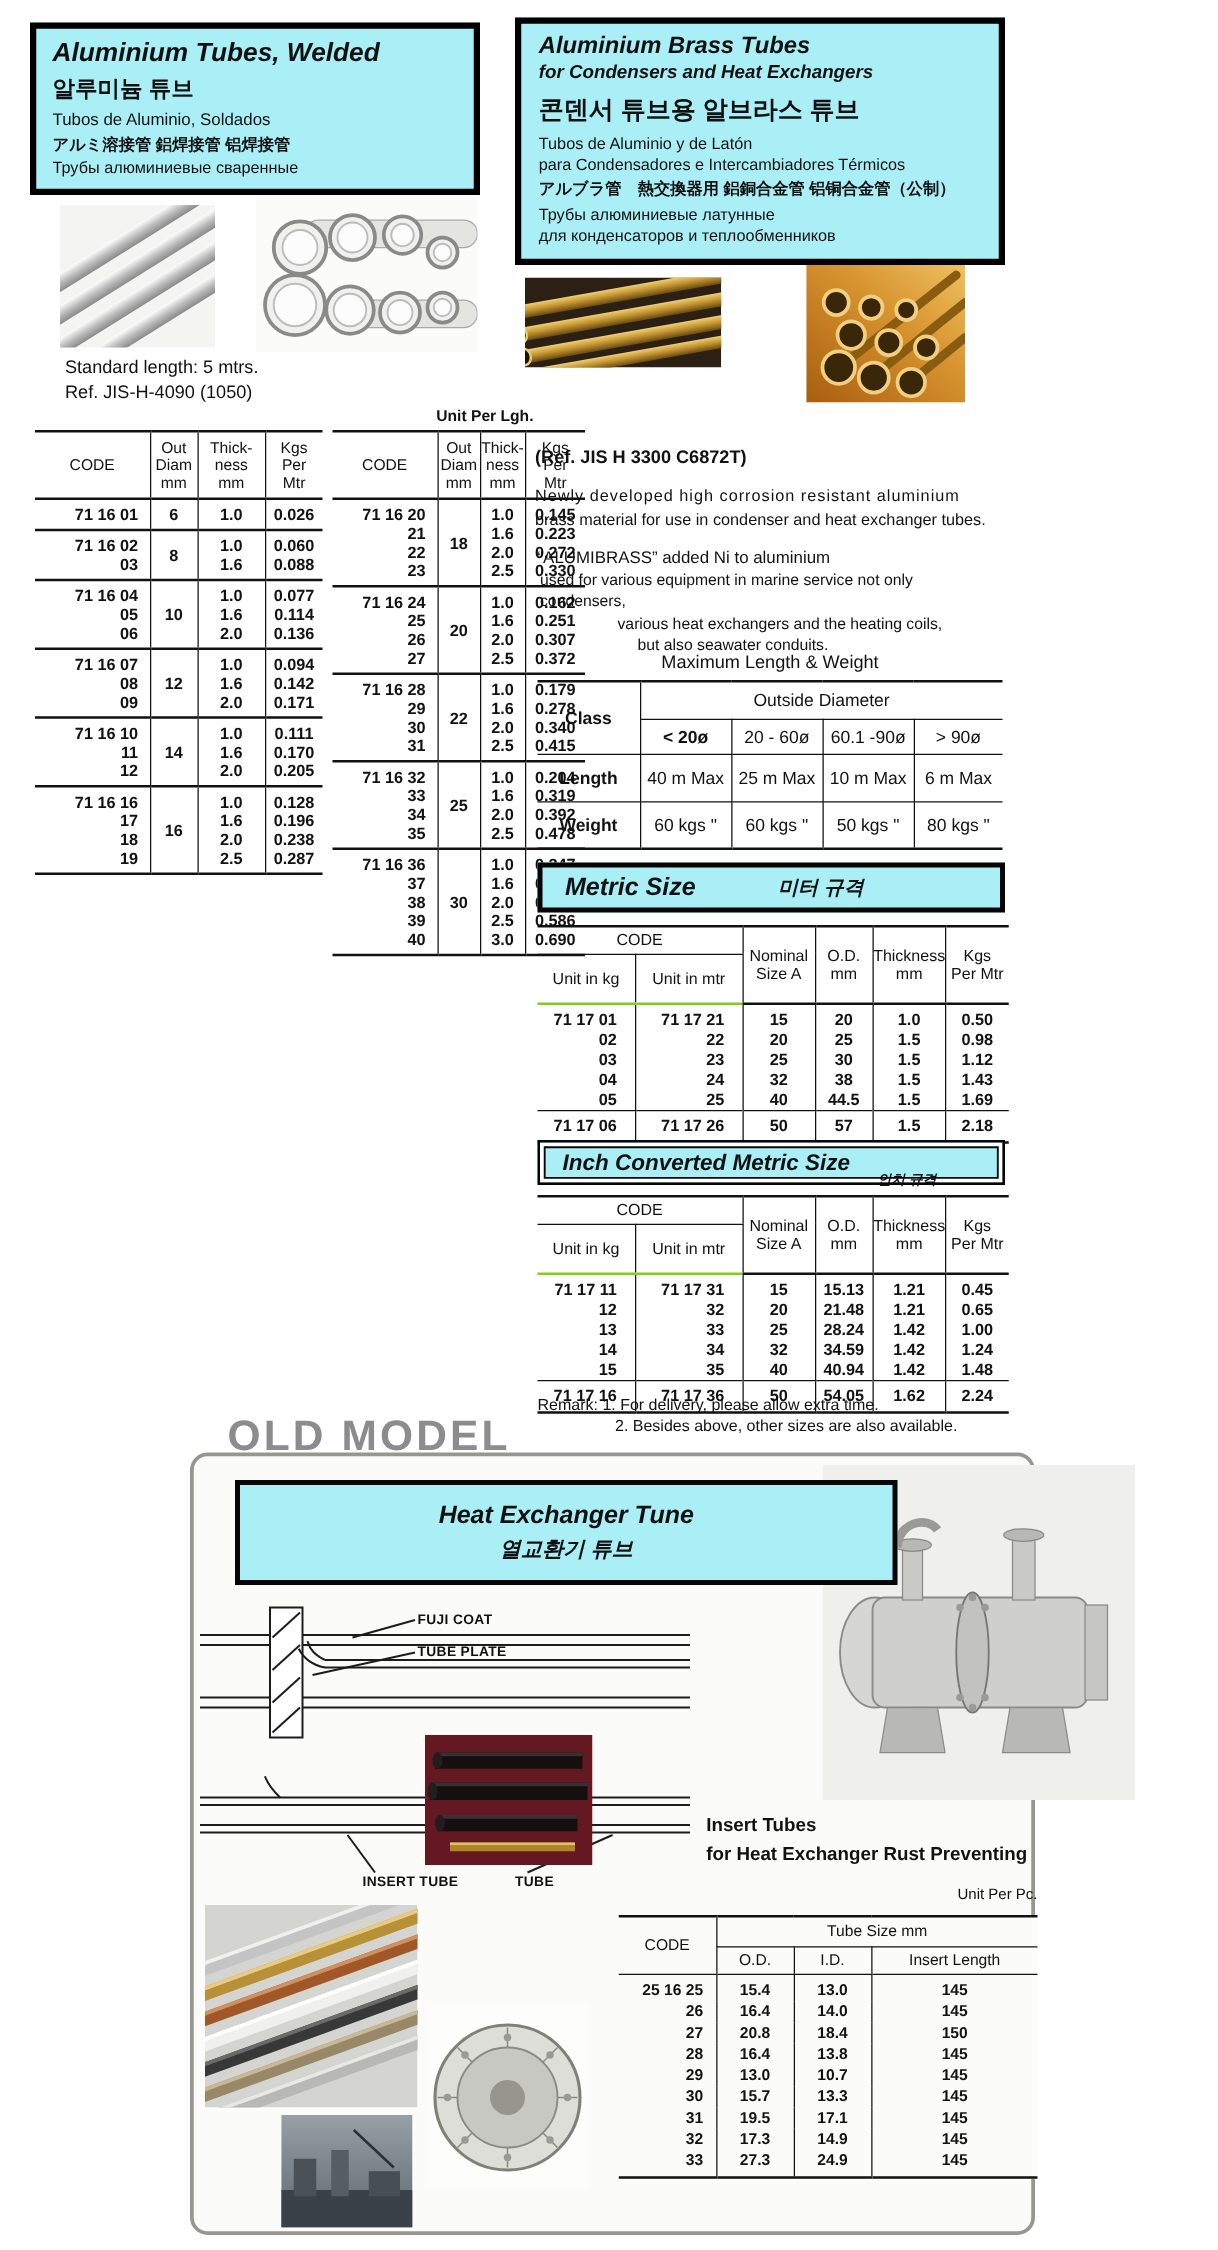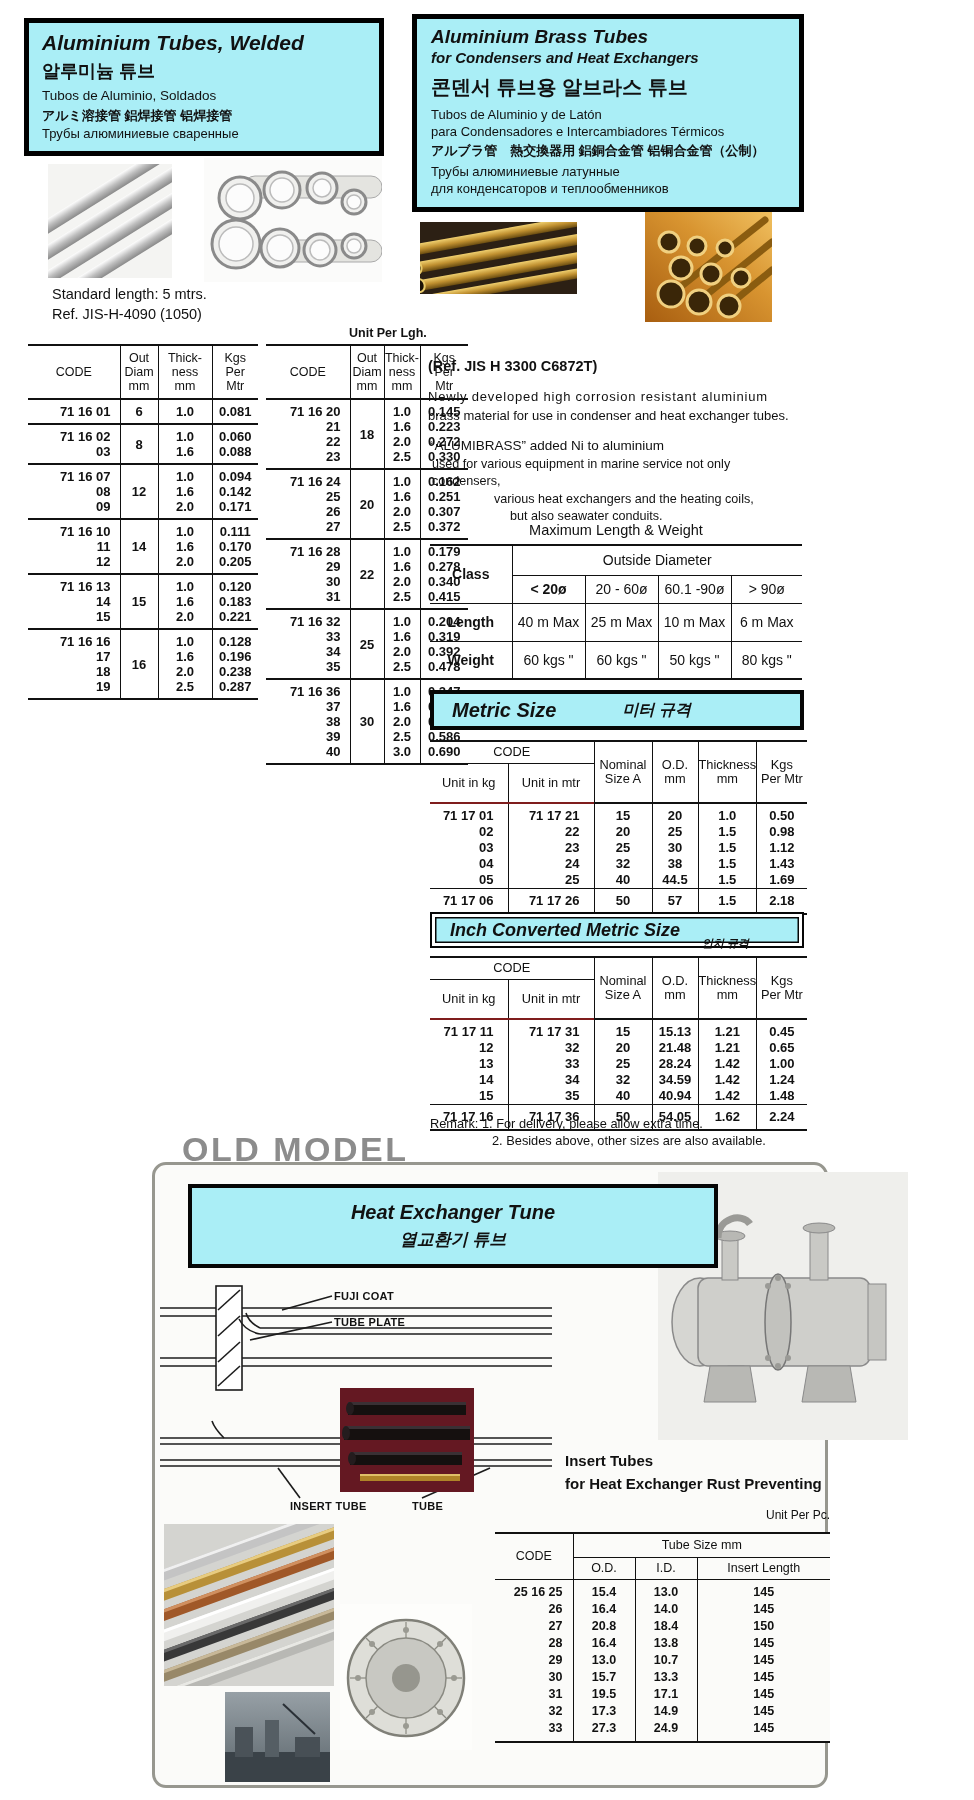--- a/index.html
+++ b/index.html
@@ -78,21 +78,21 @@
   #inch-banner .b-kr{font-size:11px;margin-top:27px;}
 
   
   .code-table{position:absolute;border-collapse:collapse;table-layout:fixed;}
   #metric-table{left:430px;top:740px;}
   #inch-table{left:430px;top:956px;}
   .code-table th{font-weight:400;font-size:12.8px;line-height:14px;text-align:center;vertical-align:middle;padding:2px 0;}
   .code-table th+th, .code-table td+td{border-left:1.3px solid #111;}
   .code-table tr:first-child th{border-top:2.2px solid #111;}
   .th-code{border-bottom:1.2px solid #111;height:22px;}
-  .th-unit{border-bottom:2px solid #7f1d1d;height:40px;}
+  .th-unit{border-bottom:2px solid #84cc16;height:40px;}
   .th-span{border-bottom:2px solid #111;}
   .code-table td{font-weight:700;font-size:13px;line-height:16px;padding:0;}
   .code-table tbody tr:first-child td{padding-top:4px;}
   .code-table .sep-row td{border-top:1.6px solid #111;padding:4px 0;}
   .code-table tbody tr:last-child td{border-bottom:2.2px solid #111;padding-bottom:4px;}
   .al-r{text-align:right;padding-right:14px !important;}
   .al-c{text-align:center;}
 
   
   #old-box{position:absolute;left:152px;top:1162px;width:676px;height:626px;border:3px solid var(--boxgray);border-radius:14px;background:#fbfbf9;}
@@ -270,36 +270,54 @@
     <tbody>
         <tr class="spec-group">
           <td class="col-code">
             <div class="code-line">71 16 01</div>
           </td>
           <td class="col-diam">6</td>
           <td class="col-thick">
             <div class="num-line">1.0</div>
           </td>
           <td class="col-kgs">
-            <div class="num-line">0.081</div>
+            <div class="num-line">0.026</div>
           </td>
         </tr>
         <tr class="spec-group">
           <td class="col-code">
             <div class="code-line">71 16 02</div>
             <div class="code-line">03</div>
           </td>
           <td class="col-diam">8</td>
           <td class="col-thick">
             <div class="num-line">1.0</div>
             <div class="num-line">1.6</div>
           </td>
           <td class="col-kgs">
             <div class="num-line">0.060</div>
             <div class="num-line">0.088</div>
+          </td>
+        </tr>
+        <tr class="spec-group">
+          <td class="col-code">
+            <div class="code-line">71 16 04</div>
+            <div class="code-line">05</div>
+            <div class="code-line">06</div>
+          </td>
+          <td class="col-diam">10</td>
+          <td class="col-thick">
+            <div class="num-line">1.0</div>
+            <div class="num-line">1.6</div>
+            <div class="num-line">2.0</div>
+          </td>
+          <td class="col-kgs">
+            <div class="num-line">0.077</div>
+            <div class="num-line">0.114</div>
+            <div class="num-line">0.136</div>
           </td>
         </tr>
         <tr class="spec-group">
           <td class="col-code">
             <div class="code-line">71 16 07</div>
             <div class="code-line">08</div>
             <div class="code-line">09</div>
           </td>
           <td class="col-diam">12</td>
           <td class="col-thick">
@@ -322,38 +340,20 @@
           <td class="col-diam">14</td>
           <td class="col-thick">
             <div class="num-line">1.0</div>
             <div class="num-line">1.6</div>
             <div class="num-line">2.0</div>
           </td>
           <td class="col-kgs">
             <div class="num-line">0.111</div>
             <div class="num-line">0.170</div>
             <div class="num-line">0.205</div>
-          </td>
-        </tr>
-        <tr class="spec-group">
-          <td class="col-code">
-            <div class="code-line">71 16 13</div>
-            <div class="code-line">14</div>
-            <div class="code-line">15</div>
-          </td>
-          <td class="col-diam">15</td>
-          <td class="col-thick">
-            <div class="num-line">1.0</div>
-            <div class="num-line">1.6</div>
-            <div class="num-line">2.0</div>
-          </td>
-          <td class="col-kgs">
-            <div class="num-line">0.120</div>
-            <div class="num-line">0.183</div>
-            <div class="num-line">0.221</div>
           </td>
         </tr>
         <tr class="spec-group">
           <td class="col-code">
             <div class="code-line">71 16 16</div>
             <div class="code-line">17</div>
             <div class="code-line">18</div>
             <div class="code-line">19</div>
           </td>
           <td class="col-diam">16</td>

